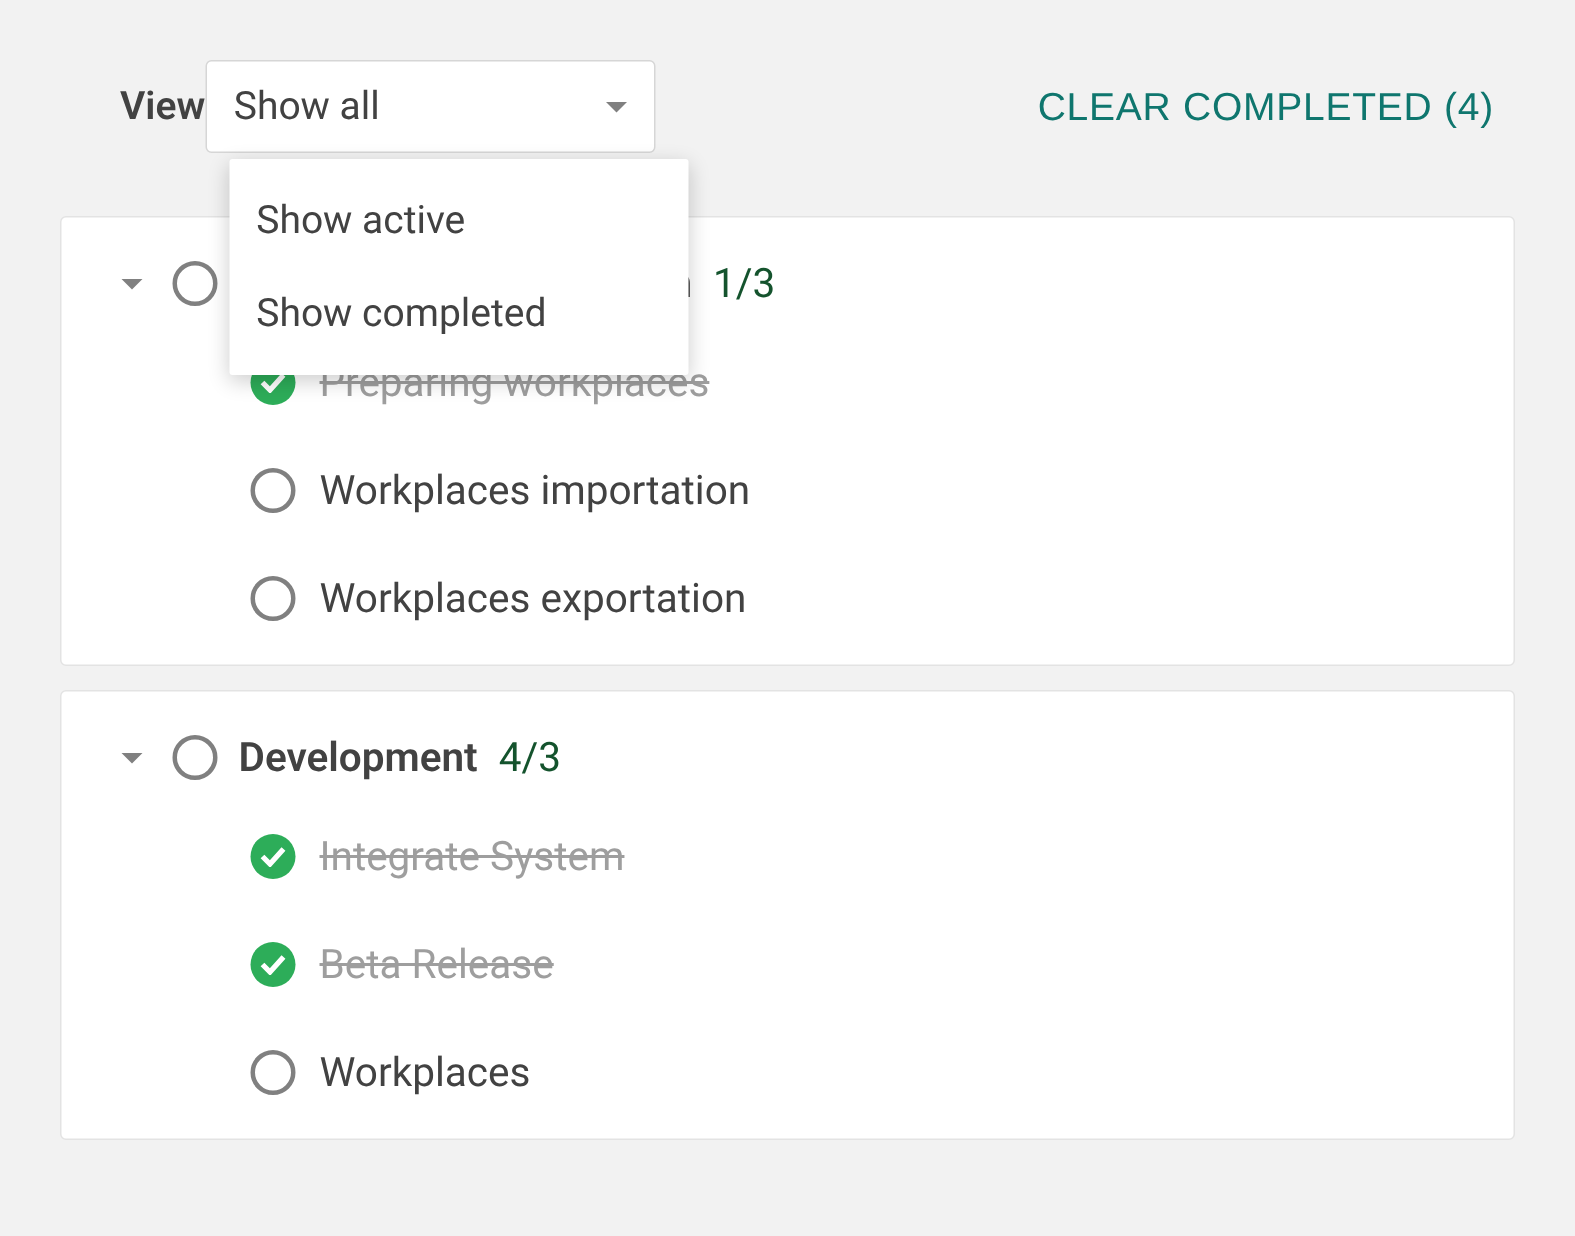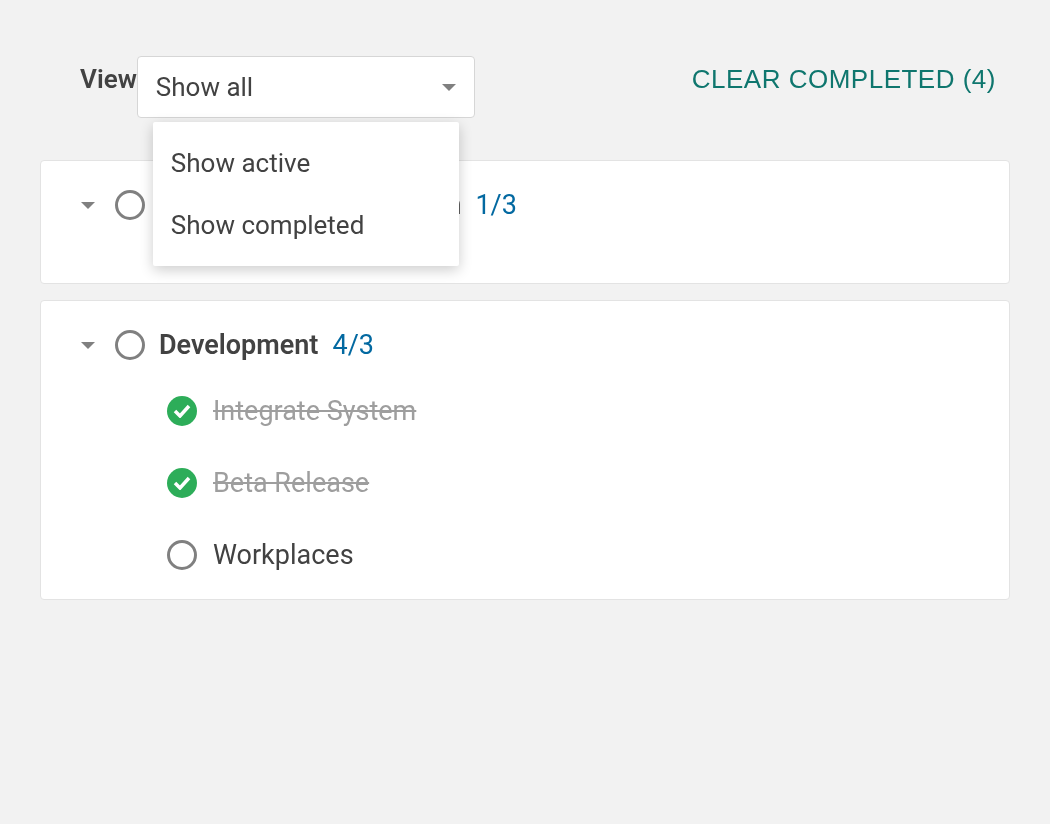--- a/index.html
+++ b/index.html
@@ -29,22 +29,21 @@
       align-items: center;
       position: relative;
     }
     .view-label {
       font-size: 26px;
       font-weight: 600;
       color: #424242;
     }
     .select-box {
       position: relative;
-      width: 338px;
-      margin-top: 16px;
+      width: 300px;
     }
     .select-display {
       border: 1px solid #d6d6d6;
       background: #ffffff;
       height: 62px;
       display: flex;
       align-items: center;
       justify-content: space-between;
       padding: 0 18px;
       border-radius: 4px;
@@ -109,21 +108,21 @@
       cursor: pointer;
       margin-right: 6px;
     }
     .group-title {
       font-size: 27px;
       font-weight: 600;
       color: #424242;
     }
     .group-count {
       font-size: 27px;
-      color: #0369a1;
+      color: #14532d;
       font-weight: 400;
     }
     .task-list {
       display: flex;
       flex-direction: column;
       gap: 40px;
       padding-left: 86px;
     }
     .task-item {
       display: flex;
@@ -183,20 +182,38 @@
   <button class="clear-completed">CLEAR COMPLETED (4)</button>
 </div>
 
 <div class="group-card">
   <div class="group-header">
     <span class="caret-down-small"></span>
     <span class="circle-unchecked"></span>
     <span class="group-title" style="margin-left:272px;"><span>on</span></span>
     <span class="group-count">1/3</span>
   </div>
+  <div class="task-list">
+    <div class="task-item">
+      <span class="circle-checked">
+        <svg width="18" height="14" viewBox="0 0 18 14">
+            <path class="checkmark" d="M2 7 L7 12 L16 2"></path>
+          </svg>
+      </span>
+      <span class="task-label completed">Preparing workplaces</span>
+    </div>
+    <div class="task-item">
+      <span class="circle-unchecked"></span>
+      <span class="task-label">Workplaces importation</span>
+    </div>
+    <div class="task-item">
+      <span class="circle-unchecked"></span>
+      <span class="task-label">Workplaces exportation</span>
+    </div>
+  </div>
 </div>
 
 <div class="group-card">
   <div class="group-header">
     <span class="caret-down-small"></span>
     <span class="circle-unchecked"></span>
     <span class="group-title">Development</span>
     <span class="group-count">4/3</span>
   </div>
   <div class="task-list">

